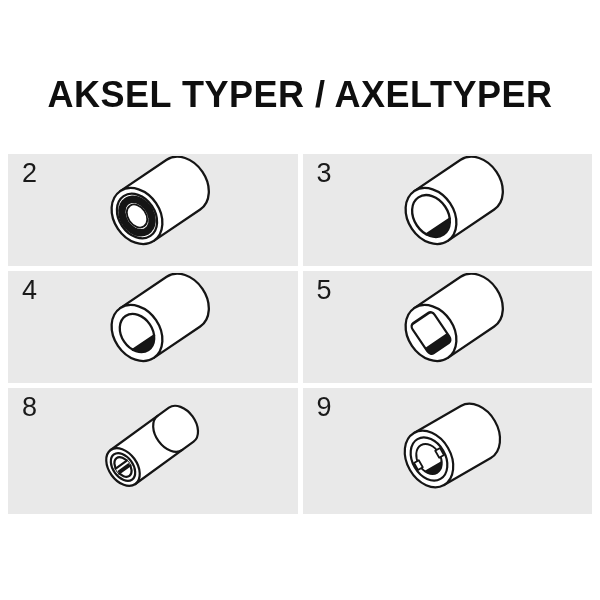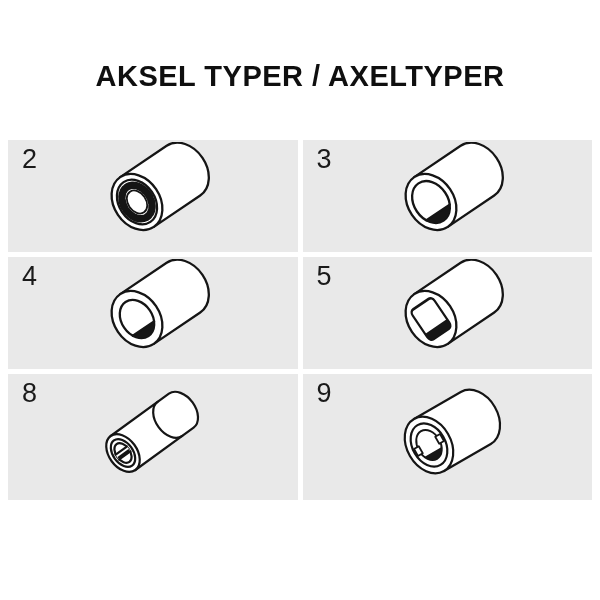--- a/index.html
+++ b/index.html
@@ -3,24 +3,24 @@
 <meta charset="utf-8">
 <style>
   html,body{margin:0;padding:0;background:#fff;}
   body{
     width:600px;height:600px;overflow:hidden;
     font-family:"Liberation Sans", sans-serif;
     color:#111;
   }
   .page{position:relative;width:600px;height:600px;background:#fff;}
   .title{
-    margin:0;
+    margin:14px;
     padding-top:60px;
     text-align:center;
-    font-size:29px;
+    font-size:36px;
     font-weight:700;
     letter-spacing:0.5px;
     color:#0f0f0f;
   }
   .grid{
     position:absolute;
     left:8px;top:140px;
     width:584px;
     display:grid;
     grid-template-columns:1fr 1fr;

